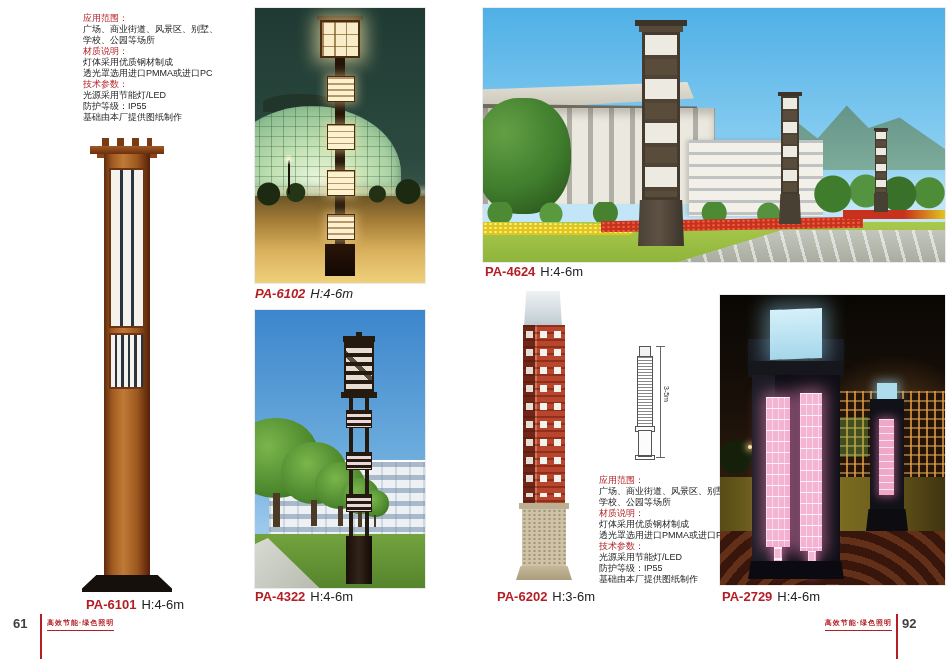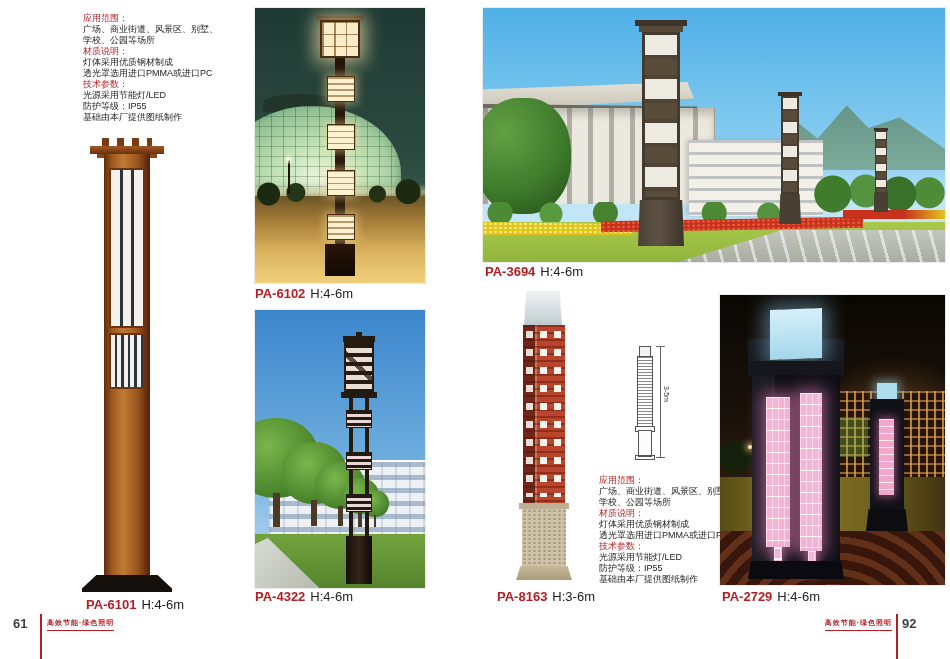--- a/index.html
+++ b/index.html
@@ -6,21 +6,21 @@
   body{width:950px;height:659px;background:#ffffff;font-family:"Liberation Sans",sans-serif;position:relative;overflow:hidden;}
   .abs{position:absolute;}
   
   .info{position:absolute;width:185px;font-size:9px;line-height:11px;color:#1c1c1c;}
   .info .h{color:#b31e24;font-weight:normal;}
   .info-left{left:83px;top:13px;}
   .info-right{left:599px;top:475px;}
   .plabel{position:absolute;font-size:13px;color:#222;white-space:nowrap;}
   .plabel .model{color:#b31e24;font-weight:bold;margin-right:5px;}
   .lbl-6101{left:60px;top:597px;width:124px;text-align:right;}
-  .lbl-6102{left:255px;top:286px;}
+  .lbl-6102{left:255px;top:286px;font-style:italic;}
   .lbl-6103{left:255px;top:589px;}
   .lbl-6201{left:485px;top:264px;}
   .lbl-6202{left:496px;top:589px;width:100px;text-align:center;}
   .lbl-6203{left:722px;top:589px;}
   
   .pagenum{position:absolute;font-size:13px;font-weight:bold;color:#404040;}
   .pn-left{left:13px;top:616px;}
   .pn-right{left:902px;top:616px;}
   .vline{position:absolute;width:2px;background:#b31e24;top:614px;height:45px;}
   .vl-left{left:40px;}
@@ -271,36 +271,36 @@
     <div class="lc-ped"></div>
   </div>
   <div class="s4-lampA">
     <div class="la-cap"></div>
     <div class="la-cap2"></div>
     <div class="la-col"></div>
     <div class="la-ped"></div>
   </div>
 </div>
 <div class="plabel lbl-6201">
-  <span class="model">PA-3694</span><span class="ht">H:4-6m</span>
+  <span class="model">PA-4624</span><span class="ht">H:4-6m</span>
 </div>
 
 <div class="abs f6202">
   <div class="b-cap"></div>
   <div class="b-body">
     <div class="b-w b-w1"></div>
     <div class="b-w b-w2"></div>
     <div class="b-w b-w3"></div>
   </div>
   <div class="b-stonelip"></div>
   <div class="b-stone"></div>
   <div class="b-foot"></div>
 </div>
 <div class="plabel lbl-6202">
-  <span class="model">PA-8163</span><span class="ht">H:3-6m</span>
+  <span class="model">PA-6202</span><span class="ht">H:3-6m</span>
 </div>
 
 <div class="abs fdraw">
   <div class="d-cap"></div>
   <div class="d-body"></div>
   <div class="d-collar"></div>
   <div class="d-ped"></div>
   <div class="d-foot"></div>
   <div class="d-dim"></div>
   <div class="d-tick d-tt"></div>

